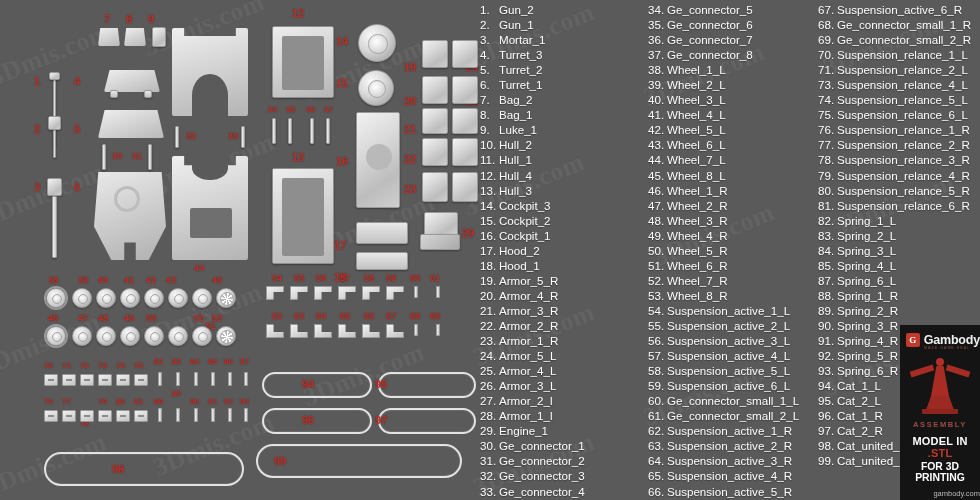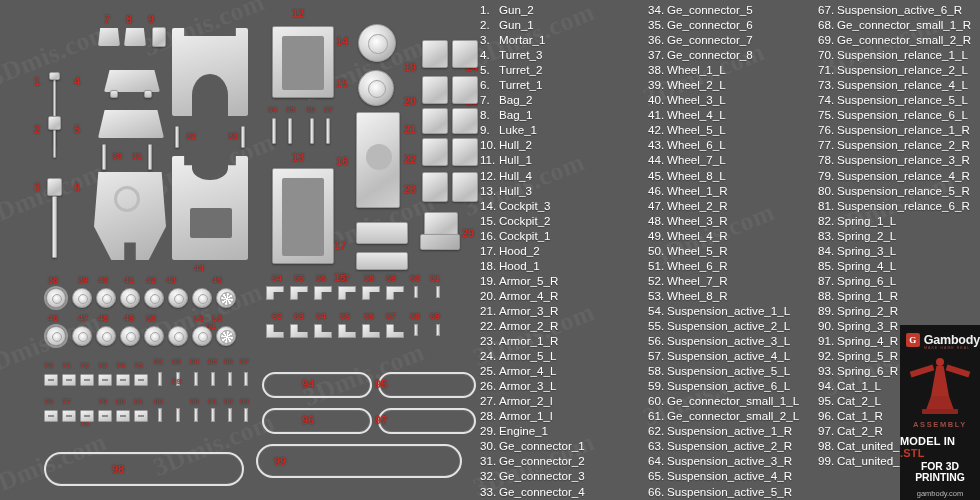--- a/index.html
+++ b/index.html
@@ -194,26 +194,26 @@
   .fig-armR { position:absolute; left:46px; top:12px; width:24px; height:6px; background:#a62c24;
               transform: rotate(18deg); }
   .fig-base { position:absolute; left:26px; top:40px; width:28px; height:14px; background:#9c2a22;
               clip-path: polygon(18% 0, 82% 0, 100% 100%, 0 100%); }
   .fig-foot { position:absolute; left:22px; top:53px; width:36px; height:5px; background:#8d251e; border-radius:1px; }
   .assembly {
     text-align:center; color:#9d4b44; font-size:7.5px; letter-spacing:1.6px;
     font-weight:700; margin-top:2px;
   }
   .mline {
-    color:#ffffff; font-size:11px; font-weight:700;
+    text-align:center; color:#ffffff; font-size:11px; font-weight:700;
     letter-spacing:0.2px; margin-top:6px;
   }
   .mline .stl { color:#c0392b; }
   .mline2 { text-align:center; color:#ffffff; font-size:10.4px; font-weight:700; margin-top:2px; }
-  .gb-url { text-align:center; color:#b9b9b9; font-size:7.5px; margin-top:6px; }
+  .gb-url { text-align:right; color:#b9b9b9; font-size:7.5px; margin-top:6px; }
 </style>
 </head>
 <body>
 
 <div id="stage">
 
   <div class="wm-layer">
     <div class="wm" style="left:-14px; top:40px;">3Dmis.com</div>
     <div class="wm" style="left:-20px; top:180px;">3Dmis.com</div>
     <div class="wm" style="left:-24px; top:330px;">3Dmis.com</div>
@@ -401,21 +401,21 @@
     <div class="pin" style="left:228px; top:372px; width:4px; height:14px;"></div>
     <div class="pin" style="left:244px; top:372px; width:4px; height:14px;"></div>
 
     <div class="lbl xs" style="left:44px; top:398px;">76</div>
     <div class="lbl xs" style="left:62px; top:398px;">77</div>
     <div class="lbl xs" style="left:80px; top:420px;">78</div>
     <div class="lbl xs" style="left:98px; top:398px;">79</div>
     <div class="lbl xs" style="left:116px; top:398px;">80</div>
     <div class="lbl xs" style="left:134px; top:398px;">81</div>
     <div class="lbl xs" style="left:154px; top:398px;">88</div>
-    <div class="lbl xs" style="left:172px; top:378px;">89</div>
+    <div class="lbl xs" style="left:172px; top:390px;">89</div>
     <div class="lbl xs" style="left:190px; top:398px;">90</div>
     <div class="lbl xs" style="left:208px; top:398px;">91</div>
     <div class="lbl xs" style="left:224px; top:398px;">92</div>
     <div class="lbl xs" style="left:240px; top:398px;">93</div>
     <div class="chip" style="left:44px; top:410px; width:14px; height:12px;"></div>
     <div class="chip" style="left:62px; top:410px; width:14px; height:12px;"></div>
     <div class="chip" style="left:80px; top:410px; width:14px; height:12px;"></div>
     <div class="chip" style="left:98px; top:410px; width:14px; height:12px;"></div>
     <div class="chip" style="left:116px; top:410px; width:14px; height:12px;"></div>
     <div class="chip" style="left:134px; top:410px; width:14px; height:12px;"></div>

